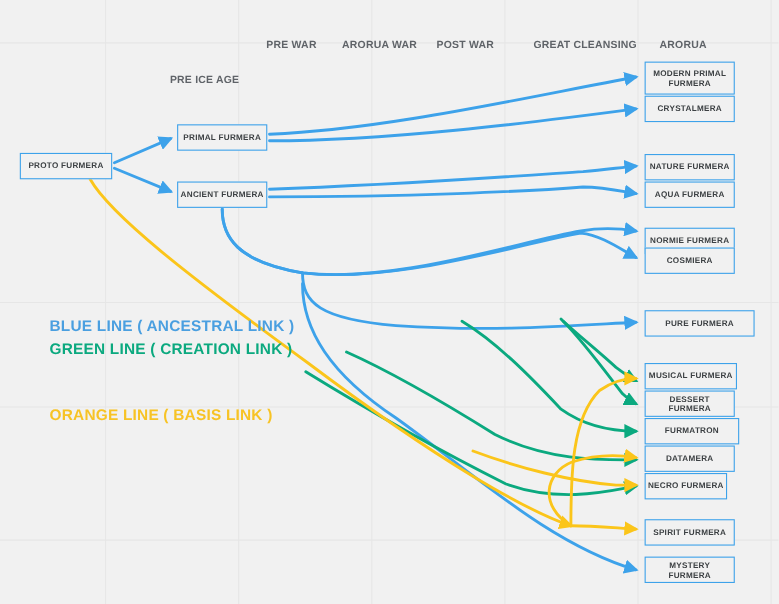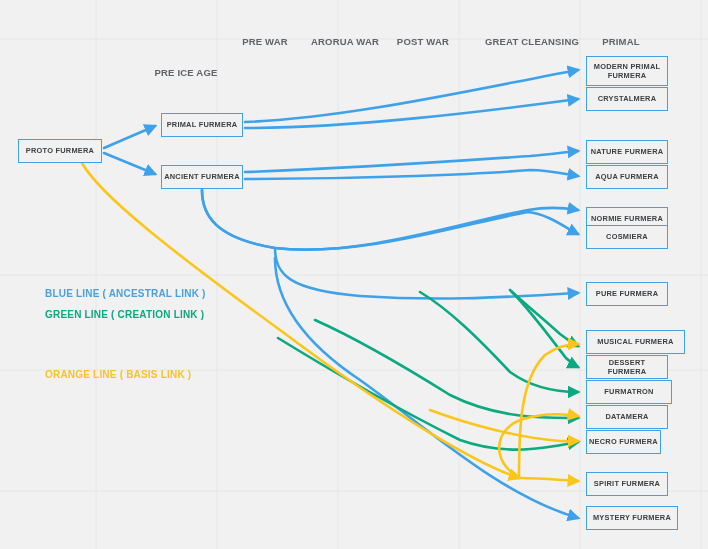--- a/index.html
+++ b/index.html
@@ -52,21 +52,21 @@
     letter-spacing: 0.25px;
     color: #3c4043;
     line-height: 1.25;
     padding: 0 2px;
   }
   .node.thin-border {
     border-width: 1.5px;
   }
   .legend {
     position: absolute;
-    font-size: 10px;
+    font-size: 14px;
     font-weight: bold;
     letter-spacing: 0.2px;
     white-space: nowrap;
   }
 </style>
 </head>
 <body>
 
 <div id="canvas">
 
@@ -118,41 +118,41 @@
         <path d="M 519,478 C 540,478 560,480 578,481" fill="none" stroke="#fbc51a" stroke-width="2.6" stroke-linecap="round" marker-end="url(#arrow-orange)"></path>
       </g>
   </svg>
 
   <div id="era-labels">
       <div class="era" style="left: 186px; top: 36px; margin-top: 31px;">PRE ICE AGE</div>
       <div class="era" style="left: 265px; top: 36px;">PRE WAR</div>
       <div class="era" style="left: 345px; top: 36px;">ARORUA WAR</div>
       <div class="era" style="left: 423px; top: 36px;">POST WAR</div>
       <div class="era" style="left: 516px; top: 36px; margin-left: 16px;">GREAT CLEANSING</div>
-      <div class="era" style="left: 621px; top: 36px;">PRIMAL</div>
+      <div class="era" style="left: 621px; top: 36px;">ARORUA</div>
     </div>
 
   <div id="node-boxes">
       <div class="node thin-border" style="left: 18px; top: 139px; width: 84px; height: 24px; border-color: rgb(61, 162, 234); color: rgb(60, 64, 67);">PROTO FURMERA</div>
       <div class="node thin-border" style="left: 161px; top: 113px; width: 82px; height: 24px; border-color: rgb(61, 162, 234); color: rgb(60, 64, 67);">PRIMAL FURMERA</div>
       <div class="node thin-border" style="left: 161px; top: 165px; width: 82px; height: 24px; border-color: rgb(61, 162, 234); color: rgb(60, 64, 67);">ANCIENT FURMERA</div>
       <div class="node" style="left: 586px; top: 56px; width: 82px; height: 30px; border-color: rgb(61, 162, 234); color: rgb(60, 64, 67);">MODERN PRIMAL FURMERA</div>
       <div class="node" style="left: 586px; top: 87px; width: 82px; height: 24px; border-color: rgb(61, 162, 234); color: rgb(60, 64, 67);">CRYSTALMERA</div>
       <div class="node" style="left: 586px; top: 140px; width: 82px; height: 24px; border-color: rgb(61, 162, 234); color: rgb(60, 64, 67);">NATURE FURMERA</div>
       <div class="node" style="left: 586px; top: 165px; width: 82px; height: 24px; border-color: rgb(61, 162, 234); color: rgb(60, 64, 67);">AQUA FURMERA</div>
       <div class="node" style="left: 586px; top: 207px; width: 82px; height: 24px; border-color: rgb(61, 162, 234); color: rgb(60, 64, 67);">NORMIE FURMERA</div>
       <div class="node" style="left: 586px; top: 225px; width: 82px; height: 24px; border-color: rgb(61, 162, 234); color: rgb(60, 64, 67);">COSMIERA</div>
-      <div class="node" style="left: 586px; top: 282px; width: 82px; height: 24px; border-color: rgb(61, 162, 234); color: rgb(60, 64, 67);">PURE FURMERA</div>
-      <div class="node" style="left: 586px; top: 330px; width: 99px; height: 24px; border-color: rgb(61, 162, 234); color: rgb(60, 64, 67);">MUSICAL FURMERA</div>
+      <div class="node" style="left: 586px; top: 282px; width: 100px; height: 24px; border-color: rgb(61, 162, 234); color: rgb(60, 64, 67);">PURE FURMERA</div>
+      <div class="node" style="left: 586px; top: 330px; width: 84px; height: 24px; border-color: rgb(61, 162, 234); color: rgb(60, 64, 67);">MUSICAL FURMERA</div>
       <div class="node" style="left: 586px; top: 355px; width: 82px; height: 24px; border-color: rgb(61, 162, 234); color: rgb(60, 64, 67);">DESSERT FURMERA</div>
       <div class="node" style="left: 586px; top: 380px; width: 86px; height: 24px; border-color: rgb(61, 162, 234); color: rgb(60, 64, 67);">FURMATRON</div>
       <div class="node" style="left: 586px; top: 405px; width: 82px; height: 24px; border-color: rgb(61, 162, 234); color: rgb(60, 64, 67);">DATAMERA</div>
       <div class="node" style="left: 586px; top: 430px; width: 75px; height: 24px; border-color: rgb(61, 162, 234); color: rgb(60, 64, 67);">NECRO FURMERA</div>
       <div class="node" style="left: 586px; top: 472px; width: 82px; height: 24px; border-color: rgb(61, 162, 234); color: rgb(60, 64, 67);">SPIRIT FURMERA</div>
-      <div class="node" style="left: 586px; top: 506px; width: 92px; height: 24px; border-color: rgb(61, 162, 234); color: rgb(60, 64, 67);">MYSTERY FURMERA</div>
+      <div class="node" style="left: 586px; top: 506px; width: 82px; height: 24px; border-color: rgb(61, 162, 234); color: rgb(60, 64, 67);">MYSTERY FURMERA</div>
     </div>
 
   <div id="legend-block">
       <div class="legend" style="left: 45px; top: 288px; color: rgb(74, 159, 224);">BLUE LINE ( ANCESTRAL LINK )</div>
       <div class="legend" style="left: 45px; top: 309px; color: rgb(11, 169, 127);">GREEN LINE ( CREATION LINK )</div>
       <div class="legend" style="left: 45px; top: 330px; color: rgb(247, 195, 37); margin-top: 39px;">ORANGE LINE ( BASIS LINK )</div>
     </div>
 
 </div>
 

